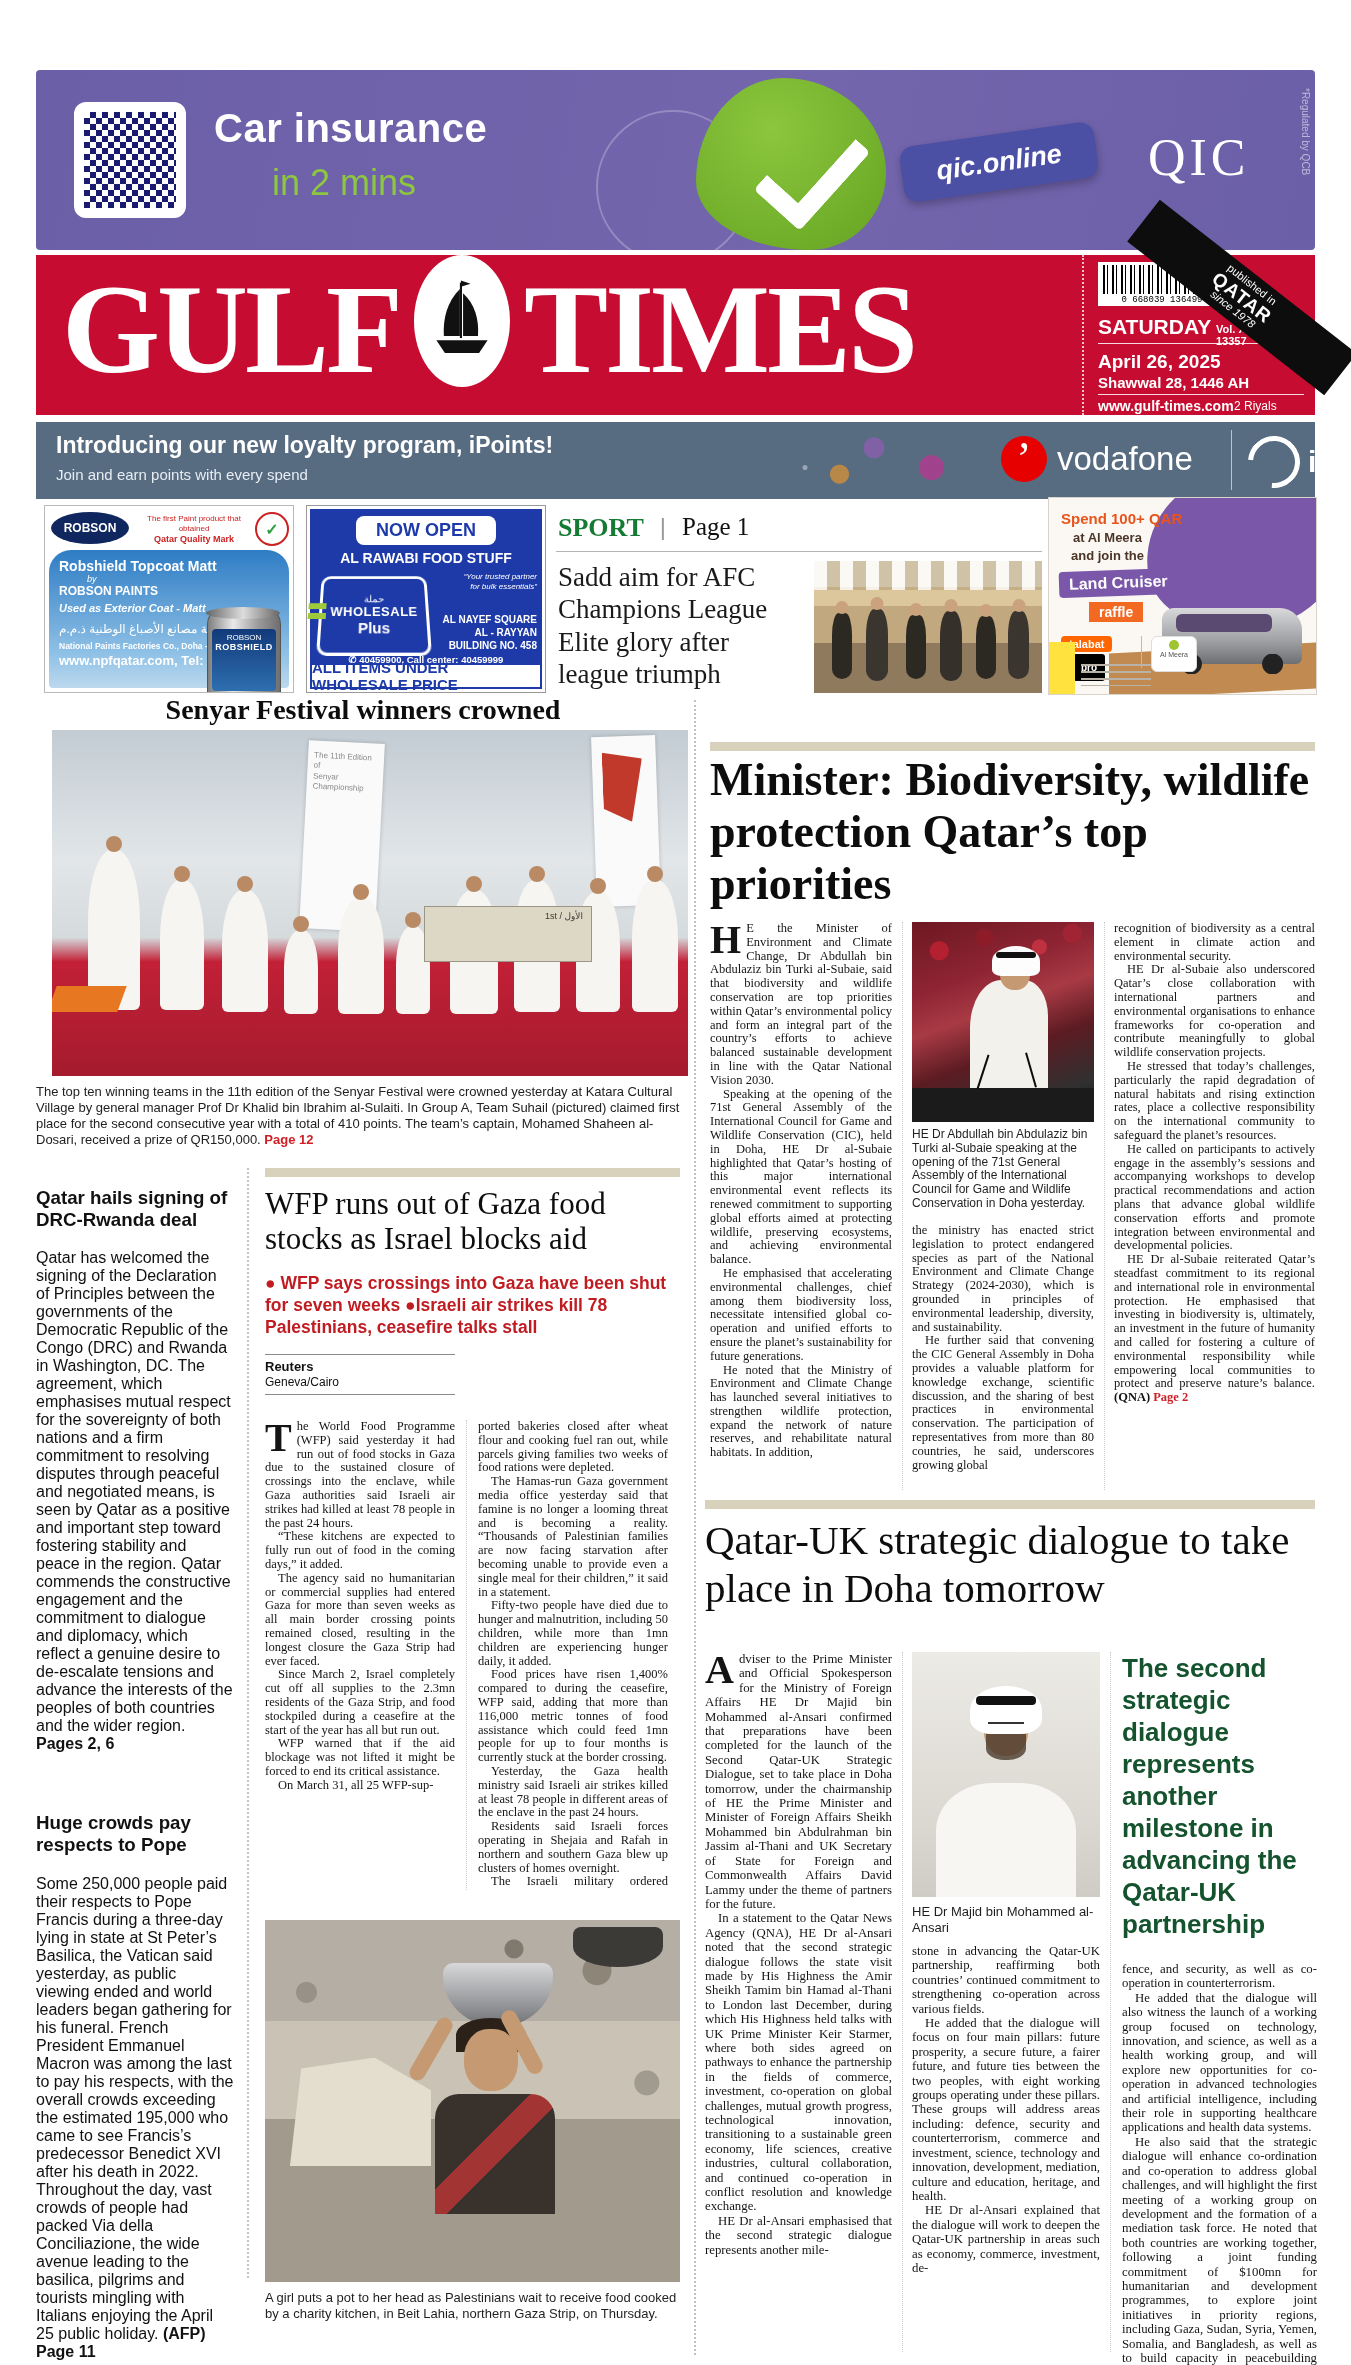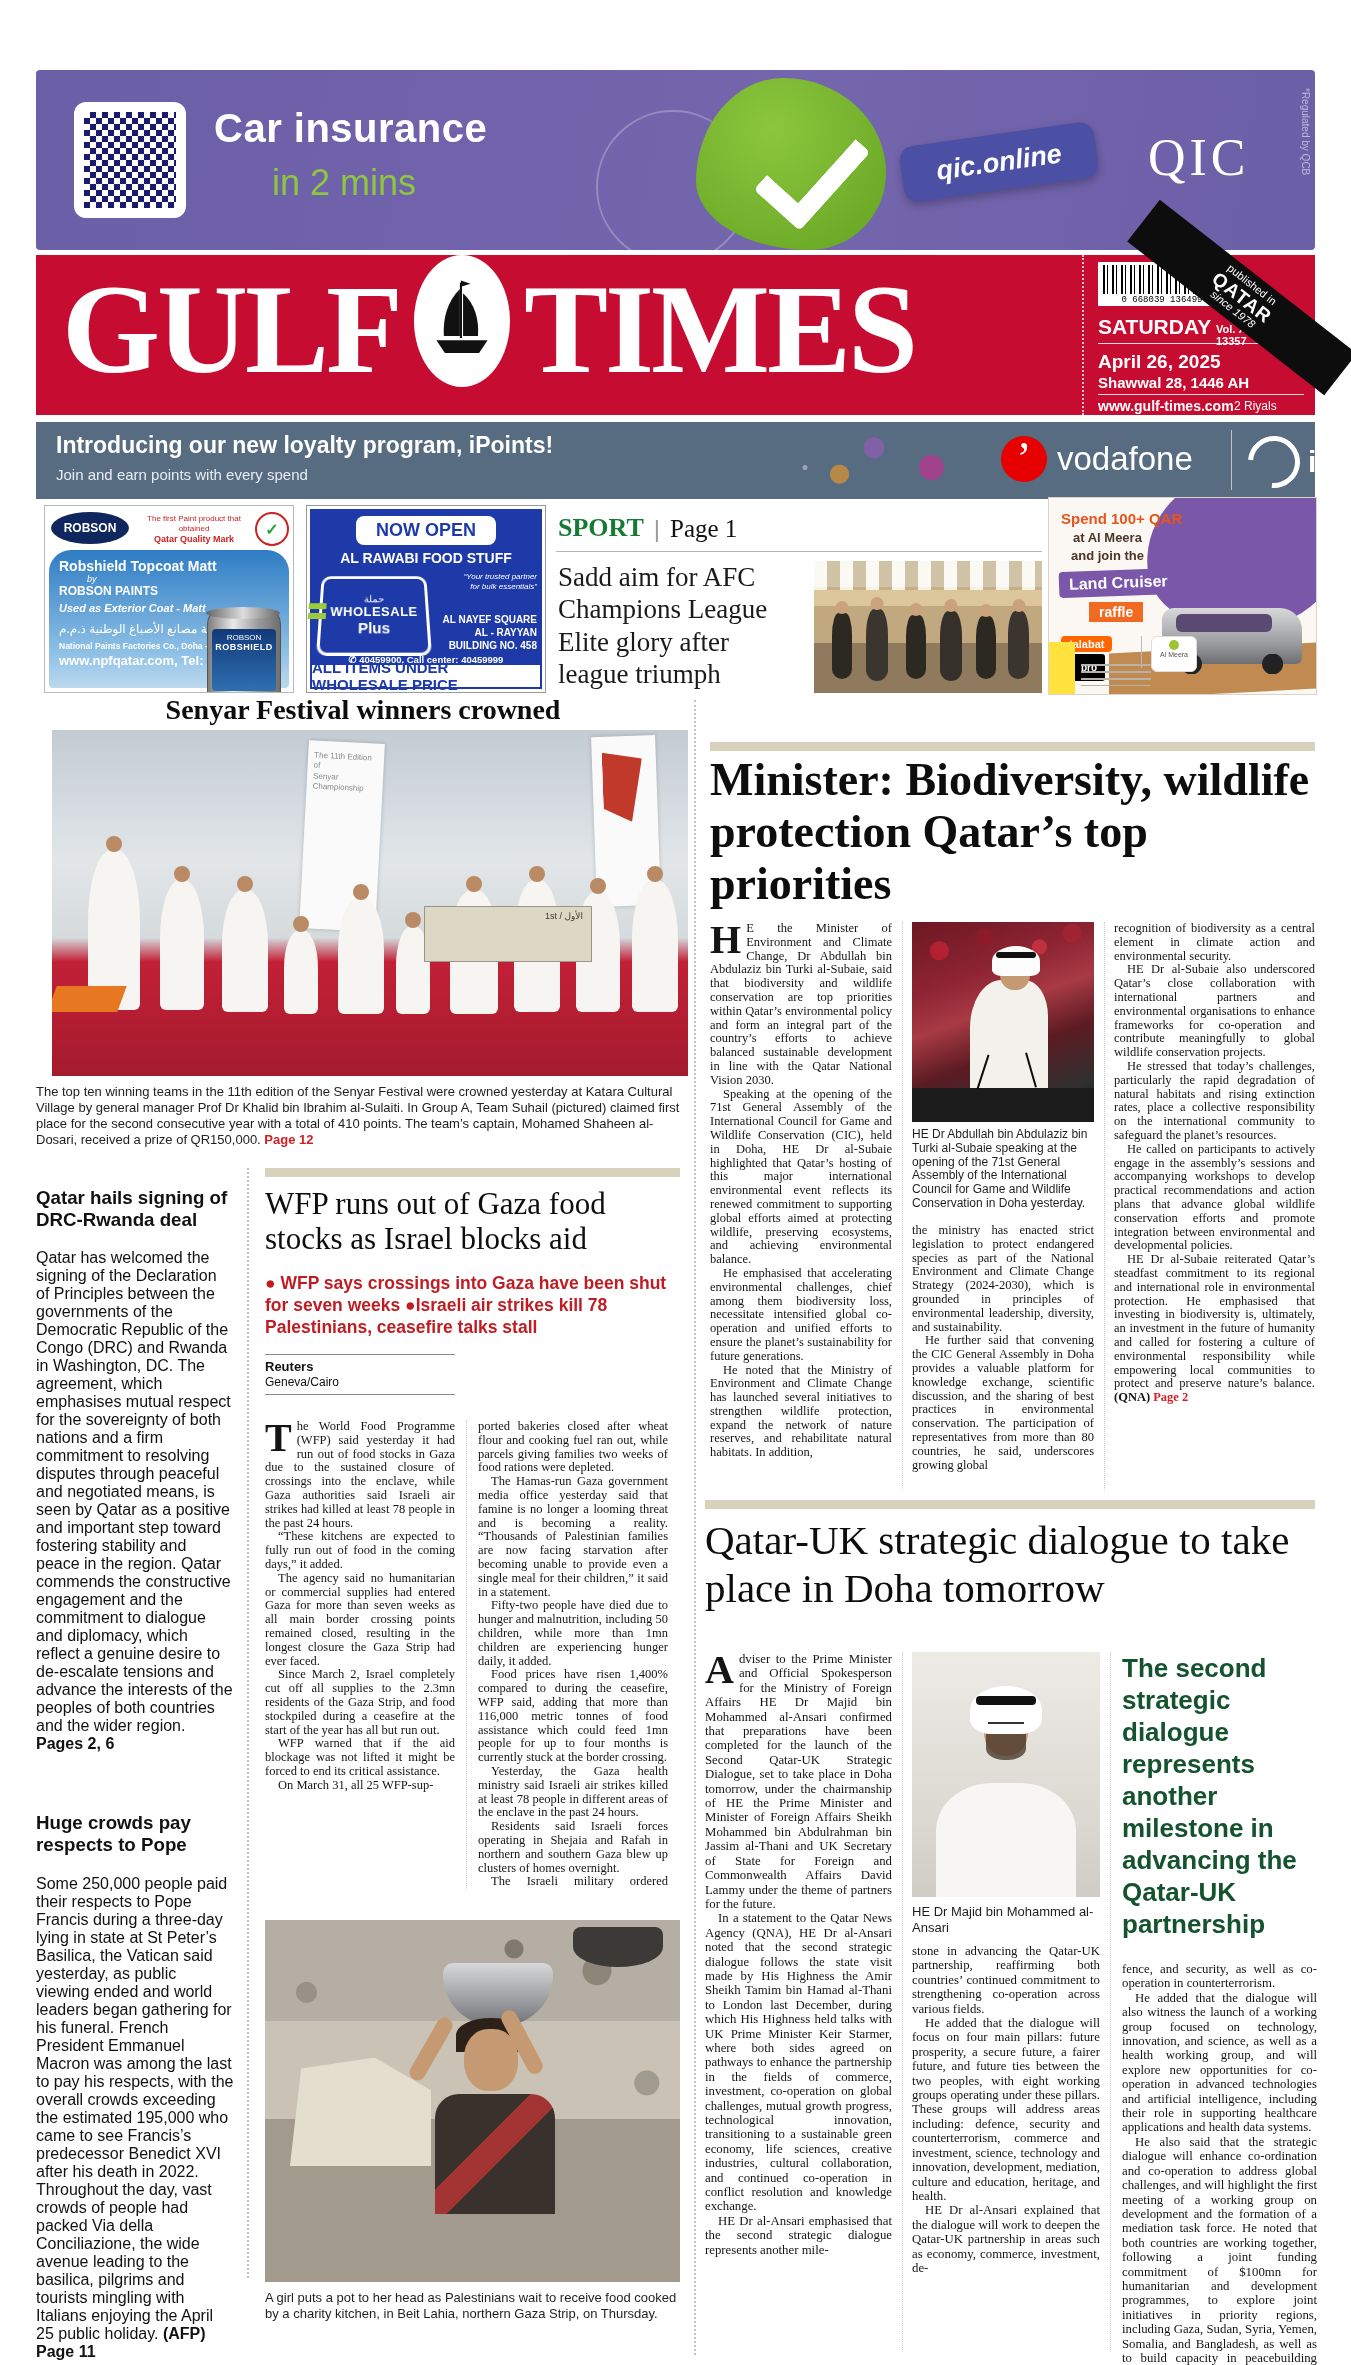--- a/index.html
+++ b/index.html
@@ -81,21 +81,21 @@
   .raw-ws{font-weight:bold;font-size:13px;letter-spacing:.5px}
   .raw-plus{font-weight:bold;font-size:15px}
   .raw-bars{position:absolute;left:-14px;top:26px;width:18px;height:16px;background:repeating-linear-gradient(180deg,#9dc93b 0 6px,transparent 6px 10px)}
   .raw-right{position:absolute;left:126px;top:66px;width:104px;text-align:right;line-height:1.3}
   .raw-partner{font-size:8px;font-style:italic}
   .raw-adr{font-weight:bold;font-size:10px}
   .raw-phone{position:absolute;left:12px;top:148px;width:214px;text-align:center;font-weight:bold;font-size:9.5px}
   .raw-foot{position:absolute;left:5px;right:5px;bottom:5px;height:22px;background:#fff;color:#1d3aa8;font-weight:bold;font-size:15px;display:flex;align-items:center;justify-content:center}
 
   .sport{left:556px;top:505px;width:486px;height:190px}
-  .sport-kicker{position:absolute;left:2px;top:8px;display:flex;align-items:flex-end;gap:10px}
+  .sport-kicker{position:absolute;left:2px;top:8px;display:flex;align-items:flex-start;gap:16px}
   .sport-word{color:#157a33;font-family:"Liberation Serif",serif;font-weight:bold;font-size:26px}
   .sport-bar{color:#999;font-size:24px}
   .sport-page{font-family:"Liberation Serif",serif;font-size:25px;color:#111}
   .sport-rule{position:absolute;left:0;top:46px;width:486px;border-top:1px solid #b5b5b5}
   .sport-head{position:absolute;left:2px;top:56px;width:248px;font-family:"Liberation Serif",serif;font-size:27px;line-height:1.2;color:#1a1a1a}
   .ph-sport{position:absolute;left:258px;top:56px;width:228px;height:132px;background:linear-gradient(180deg,#efe7d2 0 20%,#dcc79c 20% 34%,#c2a87e 34% 62%,#8f7a5e 62% 100%);overflow:hidden}
   .ph-sport .ceil{position:absolute;left:0;top:0;width:100%;height:22%;background:repeating-linear-gradient(90deg,rgba(255,255,255,.75) 0 13px,rgba(160,140,100,.4) 13px 26px)}
   .fig{position:absolute;border-radius:40% 40% 12px 12px;background:#2c2822}
   .fig::before{content:"";position:absolute;left:50%;top:-12px;transform:translateX(-50%);width:13px;height:13px;border-radius:50%;background:#caa27c}
 

